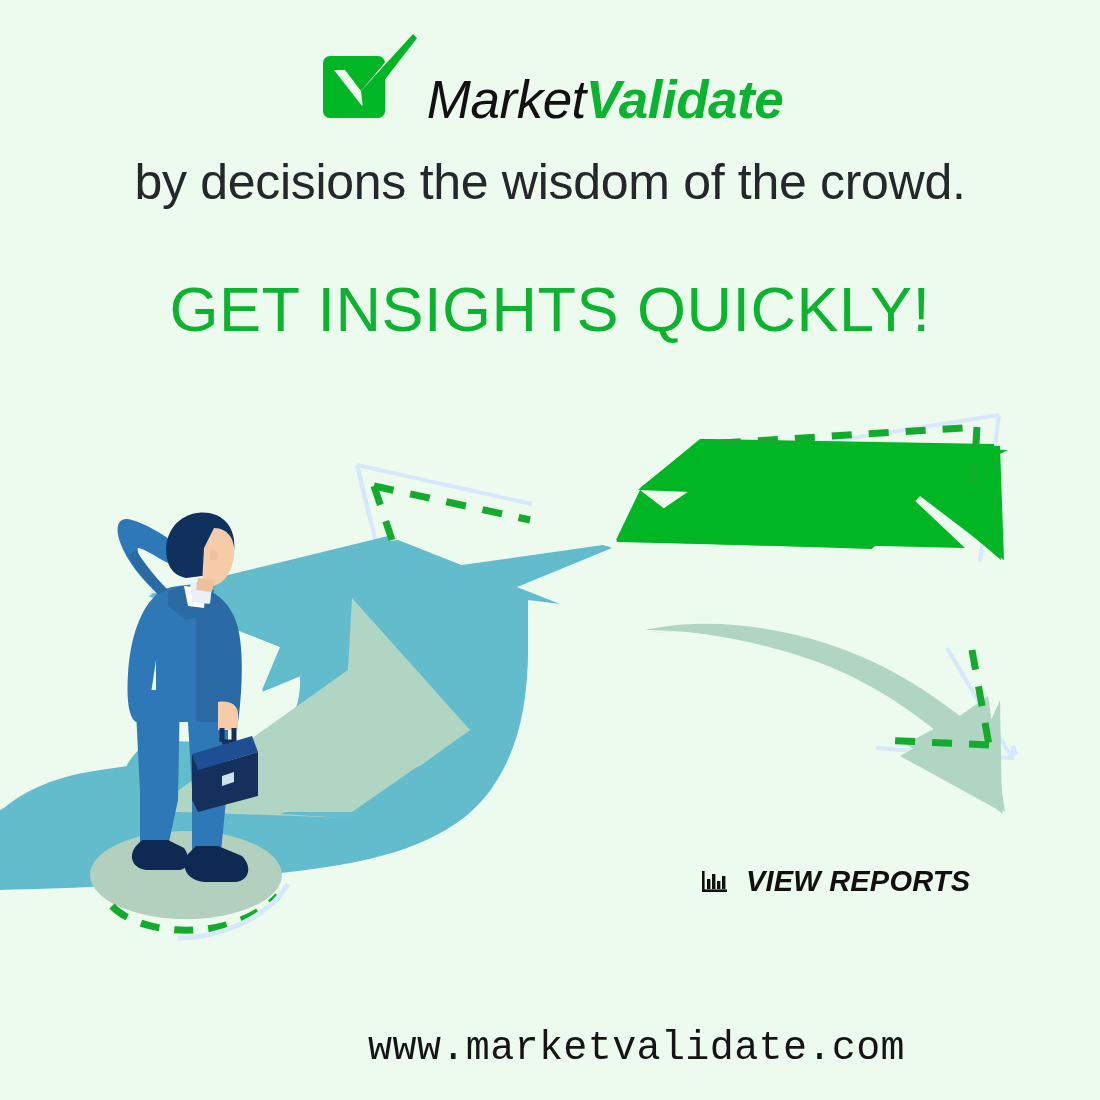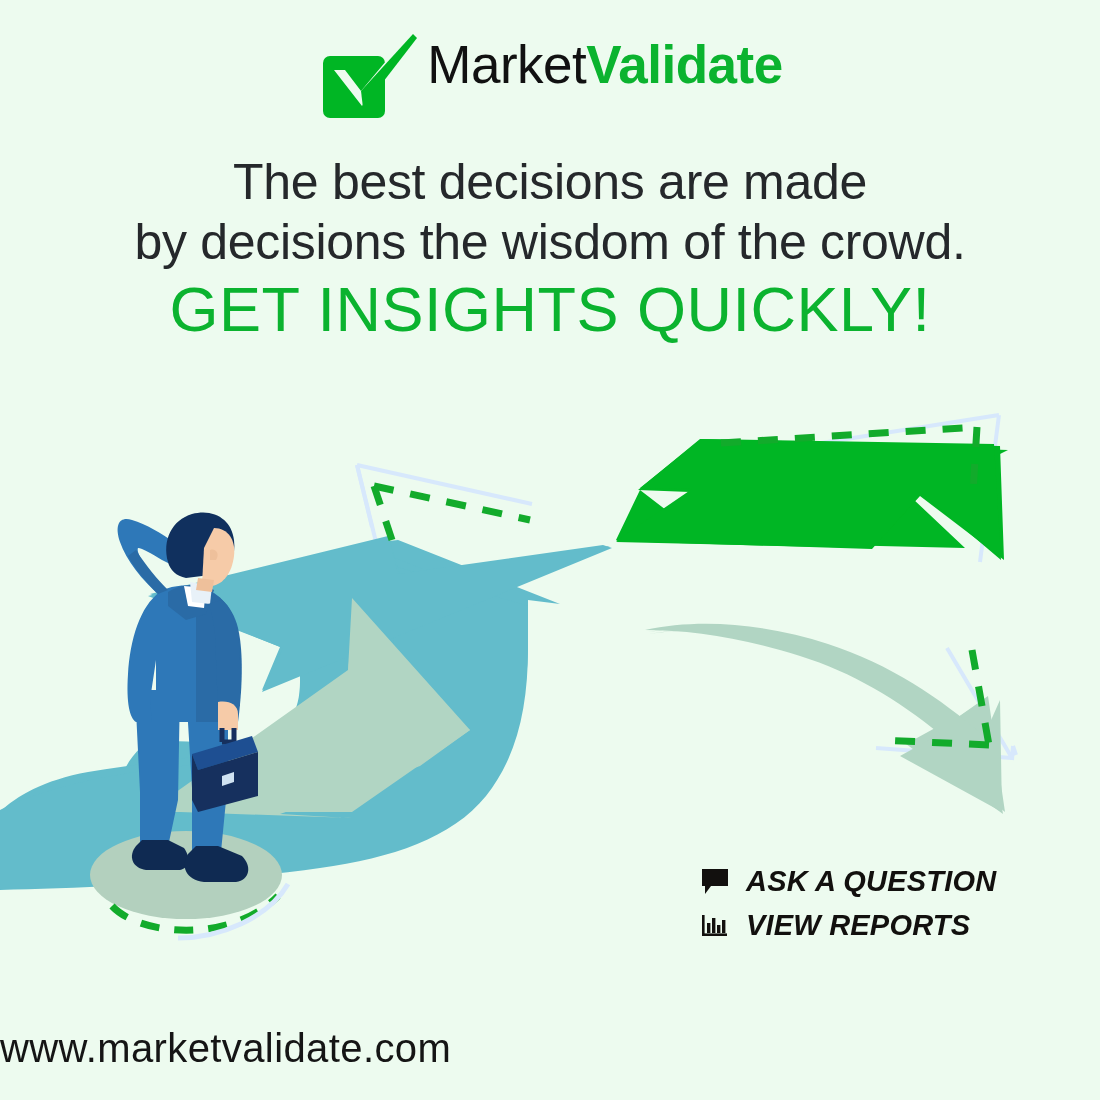--- a/index.html
+++ b/index.html
@@ -13,22 +13,23 @@
   #poster {
     position:relative;
     width:1100px; height:1100px;
     background:#edfbef;
   }
 
   
   #logo-block {
     position:absolute;
     top:34px; left:0; width:1100px;
-    display:flex; align-items:flex-start; justify-content:center;
+    display:flex; align-items:flex-end; justify-content:center;
     gap:10px;
+    font-style:italic;
   }
   #logo-mark { position:relative; width:100px; height:92px; flex:0 0 auto; }
   #logo-mark svg { display:block; }
   #logo-word {
     font-size:53px;
     letter-spacing:-0.5px;
     line-height:1;
     white-space:nowrap;
     padding-top:4px;
   }
@@ -88,25 +89,26 @@
     font-weight:700;
     font-style:italic;
     letter-spacing:0.2px;
     white-space:nowrap;
   }
 
   
   #footer-url {
     position:absolute;
     top:1026px; left:0; width:905px;
-    text-align:left;
+    text-align:right;
     color:#151515;
     font-size:40px;
     font-weight:400;
     letter-spacing:0.4px;
+    font-family:Liberation Mono, monospace;
   }
 </style>
 </head>
 <body>
 
 <div id="poster">
 
   <div id="art">
     <svg viewBox="0 0 1100 1100" xmlns="http://www.w3.org/2000/svg">
 
@@ -405,35 +407,26 @@
         <path d="M 17,36 L 45,72 L 96,2 L 90,2 L 44,57 L 28,36 Z" fill="#edfbef"></path>
         <path d="M 44,57 L 96,0 L 100,4 L 46,74 Z" fill="#00b624"></path>
       </svg>
     </span>
     <span id="logo-word">
       <span class="word-market">Market</span><span class="word-validate">Validate</span>
     </span>
   </div>
 
   <div id="headline">
-    <div class="head-line">The best decisions are made</div>
     <div class="head-line">by decisions the wisdom of the crowd.</div>
   </div>
   <div id="sub-headline">GET INSIGHTS QUICKLY!</div>
 
   <div id="feature-list">
 
-    <div class="feature-row">
-      <span class="feature-icon">
-        <svg width="30" height="28" viewBox="0 0 30 28" xmlns="http://www.w3.org/2000/svg">
-          <path d="M 2,2 L 28,2 L 28,19 L 11,19 L 5,27 L 5,19 L 2,19 Z" fill="#12100e"></path>
-        </svg>
-      </span>
-      <span class="feature-label">ASK A QUESTION</span>
-    </div>
 
 
     <div class="feature-row">
       <span class="feature-icon">
         <svg width="30" height="28" viewBox="0 0 30 28" xmlns="http://www.w3.org/2000/svg">
           <rect x="2" y="4" width="2.6" height="21" fill="#12100e"></rect>
           <rect x="2" y="22.4" width="25" height="2.6" fill="#12100e"></rect>
           <rect x="7" y="12" width="3.4" height="10" fill="#12100e"></rect>
           <rect x="12" y="7" width="3.4" height="15" fill="#12100e"></rect>
           <rect x="17" y="14" width="3.4" height="8" fill="#12100e"></rect>

